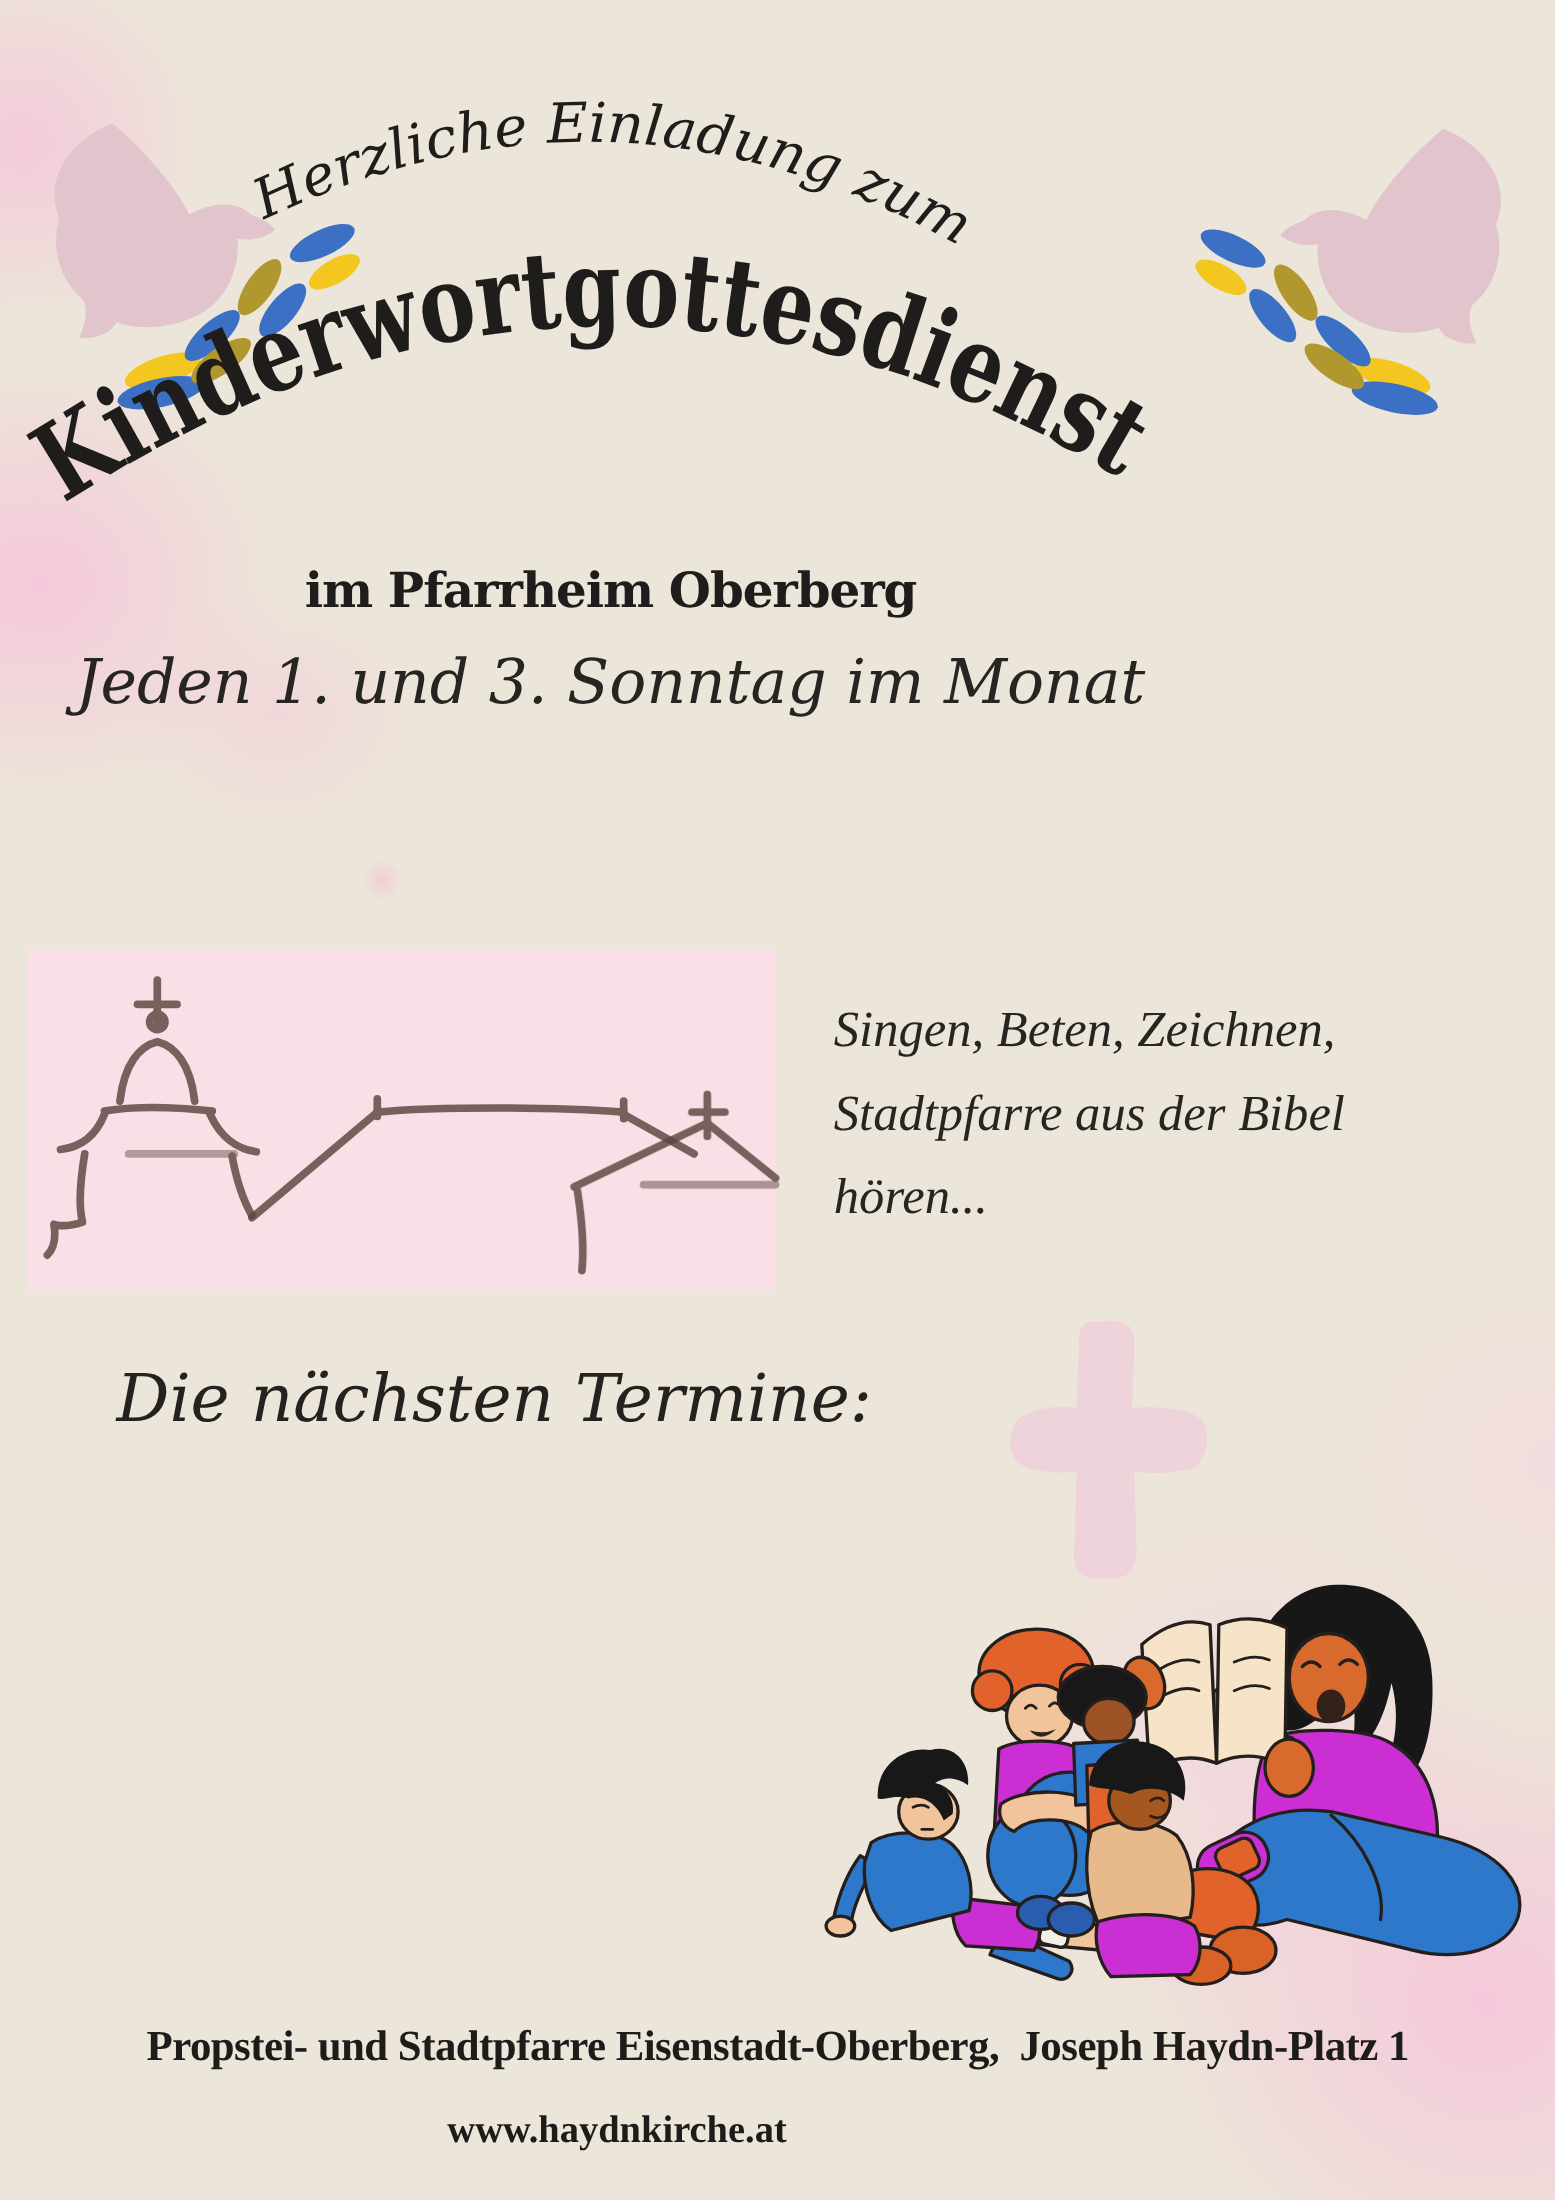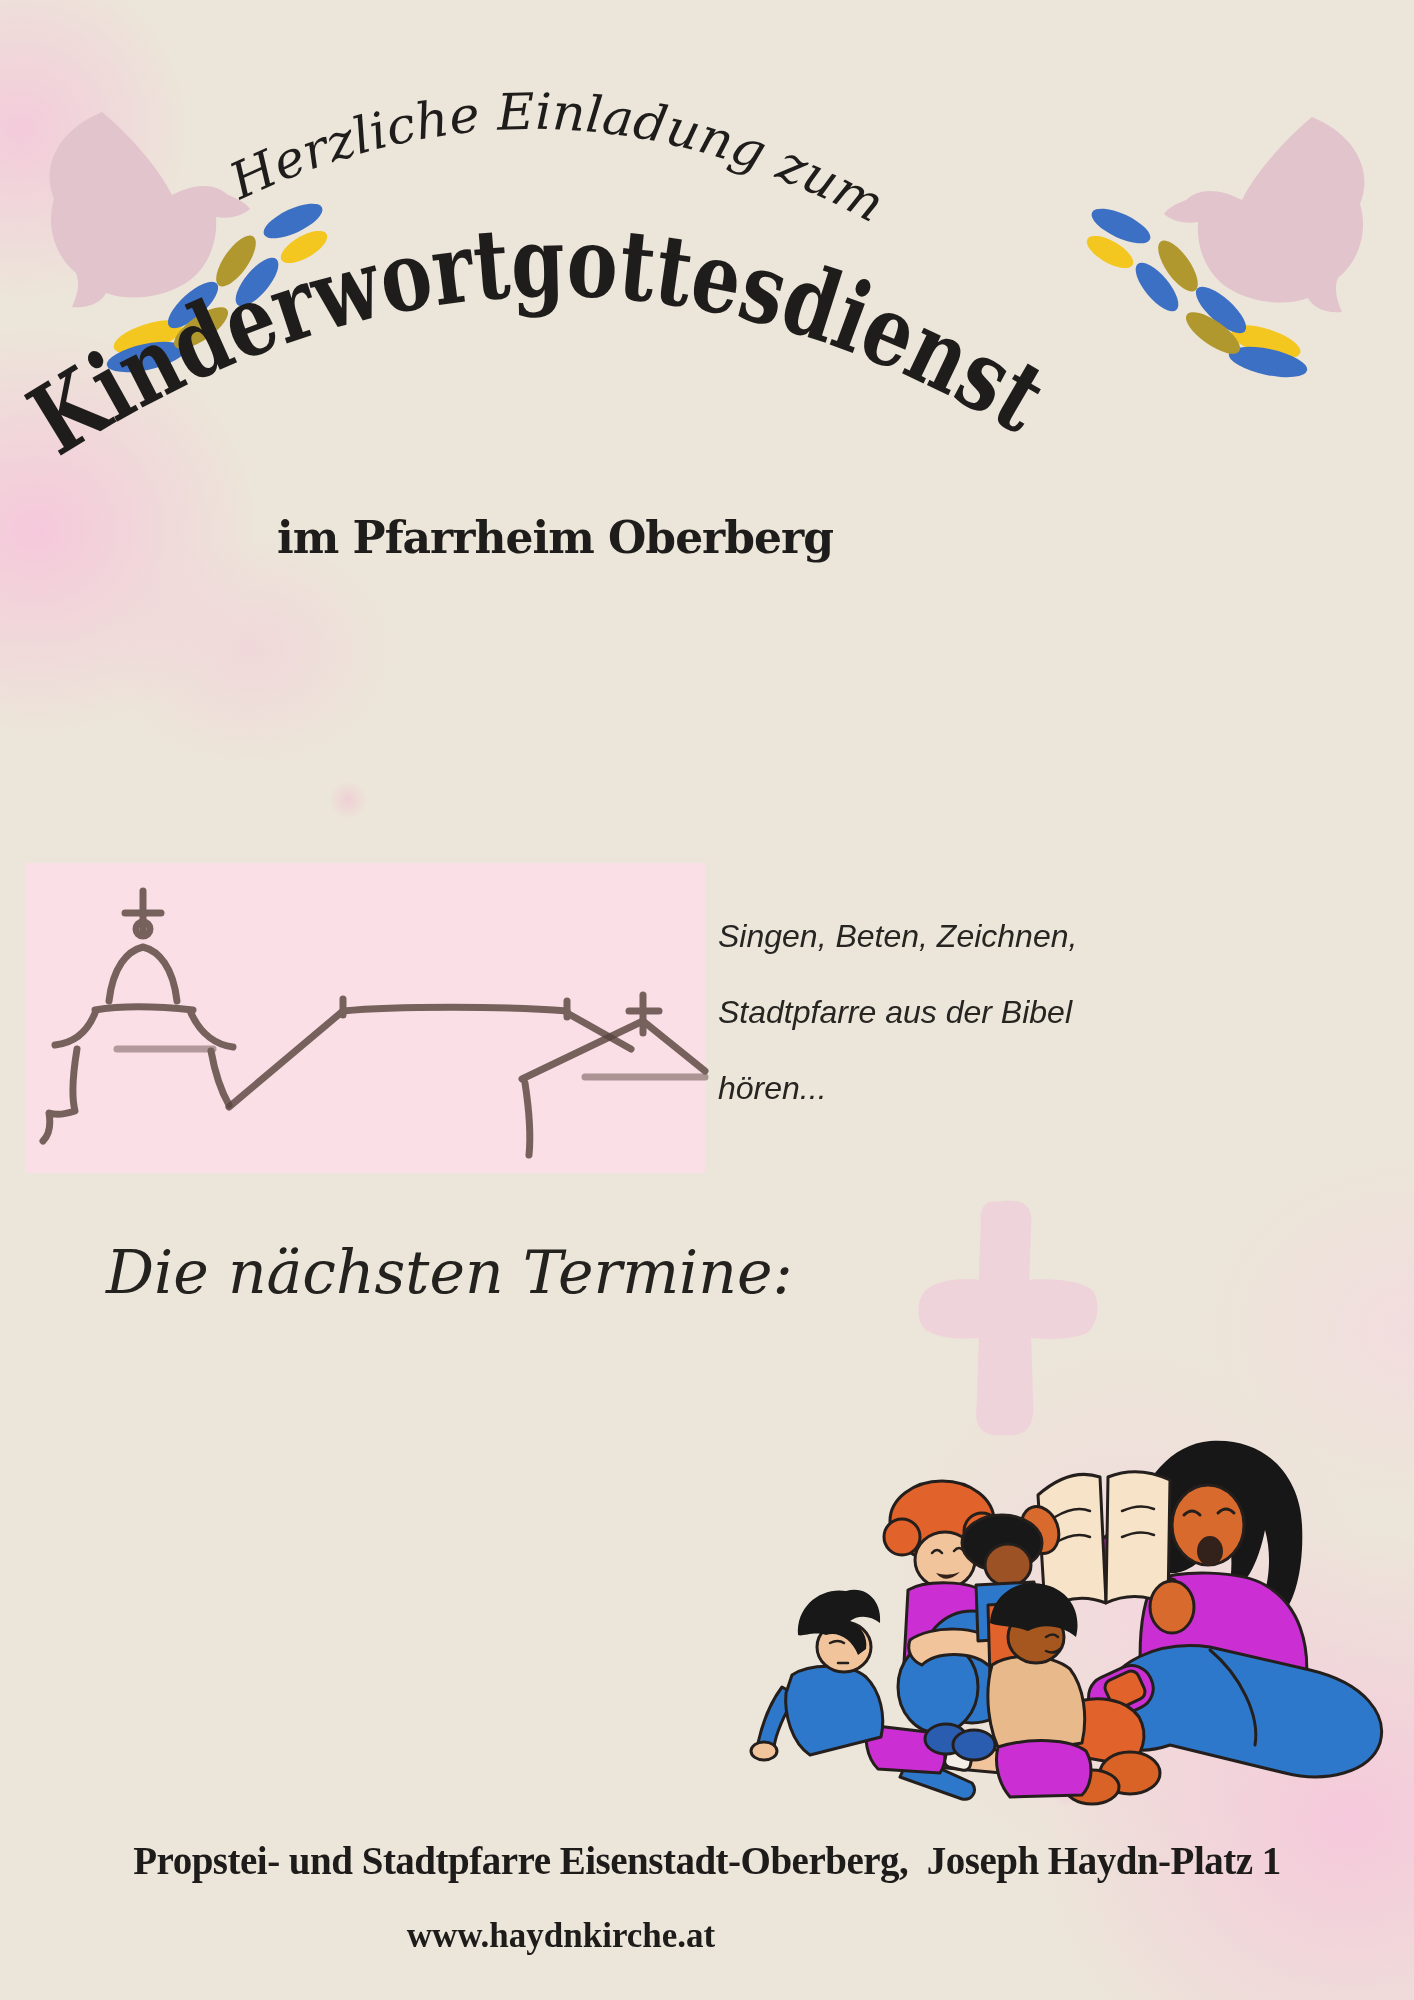--- a/index.html
+++ b/index.html
@@ -19,22 +19,22 @@
   .arc-text{fill:#1e1d1b;}
   .greeting-text{font-family:"DejaVu Serif",serif;font-style:italic;font-size:50px;font-weight:500;}
   .title-text{font-family:"DejaVu Serif",serif;font-weight:700;font-size:97px;}
   .subtitle{position:absolute;left:0;top:512px;width:1110px;text-align:center;
     font-family:"DejaVu Serif",serif;font-weight:700;font-size:44px;color:#1e1d1b;letter-spacing:-1px;}
   .schedule1{position:absolute;left:0;top:588px;width:1110px;text-align:center;
     font-family:"DejaVu Serif",serif;font-style:italic;font-size:56px;color:#262522;}
   .schedule2{position:absolute;left:0;top:700px;width:1110px;text-align:center;
     font-family:"DejaVu Serif",serif;font-style:italic;font-size:56px;color:#262522;}
   .church-box{position:absolute;left:25px;top:863px;width:680px;height:310px;background:#fbdfe6;}
-  .activities{position:absolute;left:718px;top:898px;width:650px;
-    font-family:Liberation Sans, sans-serif;font-style:italic;font-size:32px;line-height:76px;color:#262522;}
+  .activities{position:absolute;left:758px;top:898px;width:650px;
+    font-family:Liberation Serif, serif;font-style:italic;font-size:46px;line-height:76px;color:#262522;}
   .dates-heading{position:absolute;left:106px;top:1237px;
     font-family:"DejaVu Serif",serif;font-style:italic;font-size:60px;color:#23221f;}
   .dates{position:absolute;left:108px;top:1342px;margin:0;padding:0;list-style:none;
     font-family:"DejaVu Sans","Liberation Sans",sans-serif;font-weight:700;font-size:45px;
     letter-spacing:2.5px;line-height:72.5px;color:#1c1b19;}
   .footer1{position:absolute;left:0;top:1838px;width:1414px;text-align:center;white-space:pre-wrap;
     font-family:"Liberation Serif",serif;font-weight:700;font-size:39px;color:#1d1c1a;letter-spacing:-0.5px;}
   .footer2{position:absolute;left:0;top:1916px;width:1122px;text-align:center;
     font-family:"Liberation Serif",serif;font-weight:700;font-size:35px;color:#1d1c1a;}
   .sketch-stroke{stroke:#5a463f;stroke-width:7;fill:none;stroke-linecap:round;stroke-linejoin:round;opacity:.82;}
@@ -88,20 +88,21 @@
   </svg>
 
   <svg style="left:0;top:180px;" width="1110" height="340" viewBox="0 0 1110 340">
     <path id="title-arc-path" fill="none" d="M 58 278 Q 560 -48 1062 282"></path>
     <text class="arc-text title-text">
       <textPath href="#title-arc-path" startOffset="0" textLength="1020" lengthAdjust="spacingAndGlyphs">Kinderwortgottesdienst</textPath>
     </text>
   </svg>
 
   <div class="subtitle">im Pfarrheim Oberberg</div>
+  <div class="schedule1">Jeden 1. und 3. Sonntag im Monat</div>
 
   <div class="church-box">
     <svg style="left:0;top:0;" width="680" height="310" viewBox="0 0 680 310">
       <g class="sketch-stroke">
         <path d="M118 28 V 72"></path>
         <path d="M100 50 H 136"></path>
         <circle cx="118" cy="66" r="7"></circle>
         <path d="M84 138 C 88 104 102 88 118 84 C 134 88 148 104 152 138"></path>
         <path d="M70 147 C 100 142 140 144 168 147"></path>
         <path d="M70 150 C 62 170 48 180 30 182"></path>

